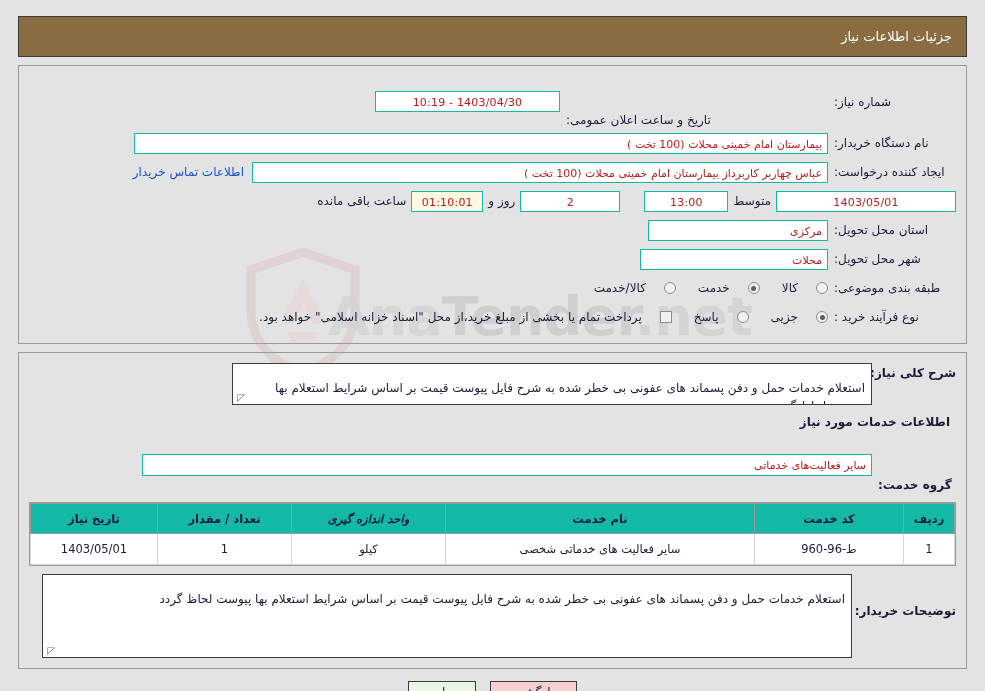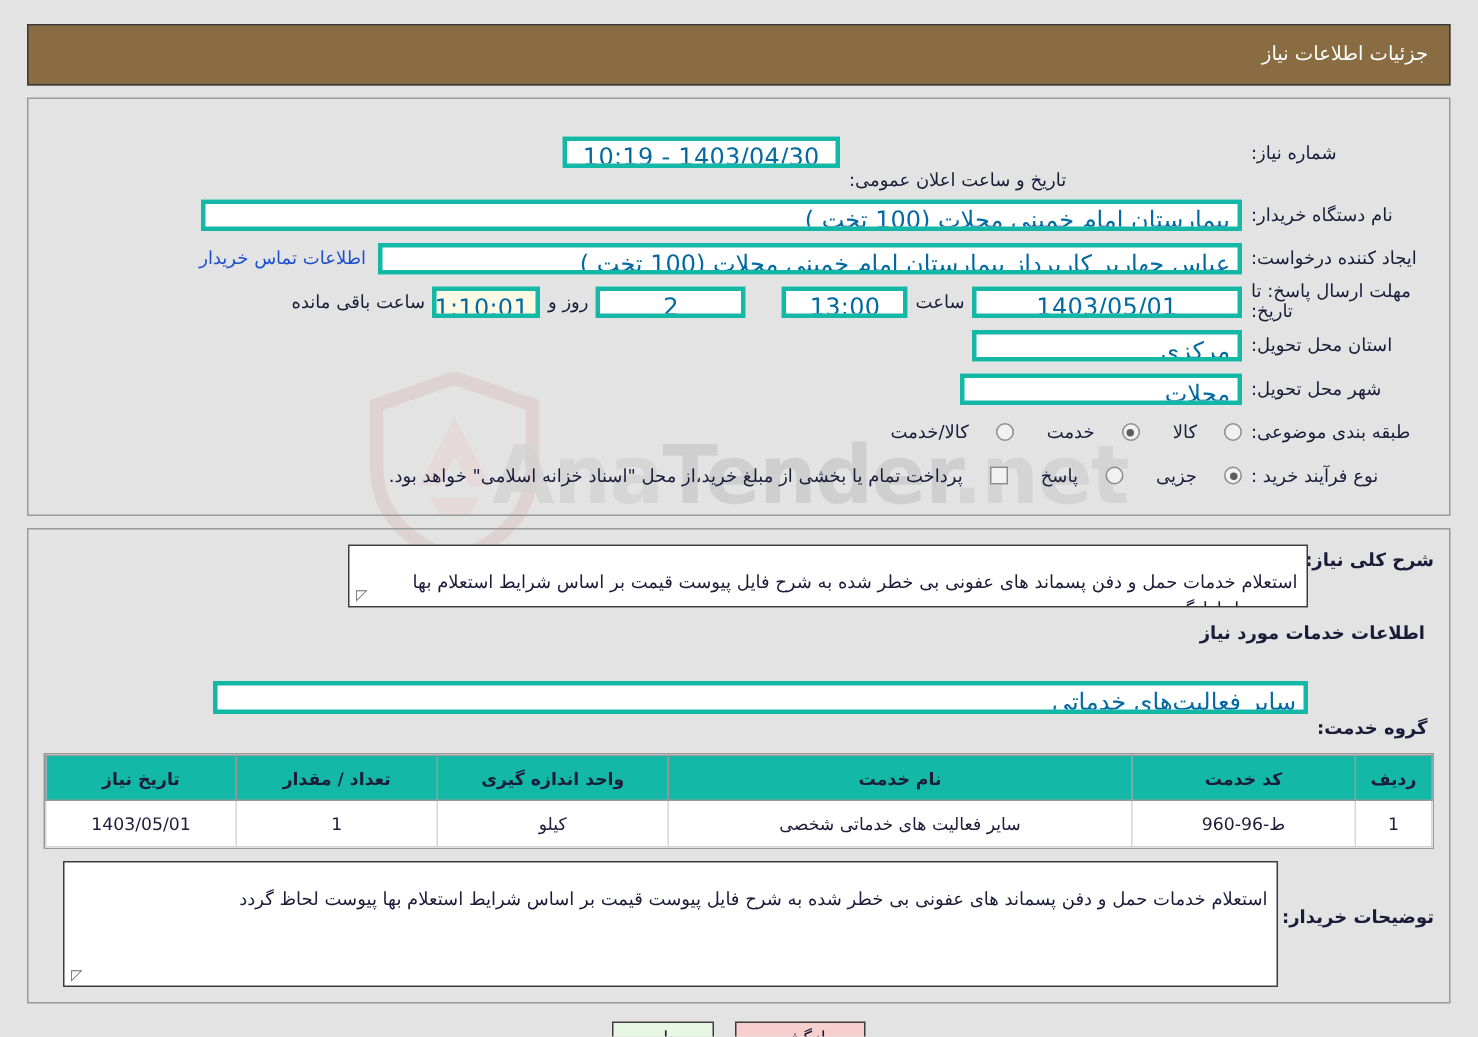--- a/index.html
+++ b/index.html
@@ -96,27 +96,27 @@
     text-align: left;
     padding-left: 6px;
     white-space: nowrap;
     flex: 0 0 auto;
   }
   .lbl.w140 { width: 122px; text-align: left; }
   .lbl.two-line { line-height: 13px; white-space: normal; }
 
   .fld {
     background: #ffffff;
-    border: 3px solid #14b8a6;
+    border: 1px solid #14b8a6;
     height: 21px;
     line-height: 21px;
     box-sizing: border-box;
-    font-size: 16px;
+    font-size: 11px;
     padding: 0 5px;
-    color: #0369a1;
+    color: #b91c1c;
     text-align: center;
     overflow: hidden;
     white-space: nowrap;
   }
   .fld.right { text-align: right; }
   .fld.num   { letter-spacing: .2px; }
   .fld.timer { background: #fbf8e3; font-weight: normal; }
 
   .inline-txt {
     font-size: 12px;
@@ -300,23 +300,22 @@
     <span class="fld right" style="width:694px;">بیمارستان امام خمینی محلات (100 تخت )</span>
   </div>
 
   <div class="frow">
     <span class="lbl w140">ایجاد کننده درخواست:</span>
     <span class="fld right" style="width:576px;">عباس چهاربر کاربرداز  بیمارستان امام خمینی محلات (100 تخت )</span>
     <a class="link">اطلاعات تماس خریدار</a>
   </div>
 
   <div class="frow" style="align-items:center;">
-    <span class="lbl w140 two-line">مهلت ارسال پاسخ: تا تاریخ:</span>
     <span class="fld num" style="width:180px;">1403/05/01</span>
-    <span class="inline-txt">ساعت</span>
+    <span class="inline-txt">متوسط</span>
     <span class="fld num" style="width:84px;">13:00</span>
     <span class="fld num" style="width:100px;margin-right:24px;">2</span>
     <span class="inline-txt">روز و</span>
     <span class="fld num timer" style="width:72px;">01:10:01</span>
     <span class="inline-txt">ساعت باقی مانده</span>
   </div>
 
   <div class="frow">
     <span class="lbl w140">استان محل تحویل:</span>
     <span class="fld right" style="width:180px;">مرکزی</span>
@@ -377,21 +376,21 @@
     <span class="fld right" style="width:730px;height:22px;line-height:22px;">سایر فعالیت‌های خدماتی</span>
   </div>
 
   <div class="tbl-wrap">
     <table class="items">
       <thead>
         <tr>
           <th style="width:42px;">ردیف</th>
           <th style="width:140px;">کد خدمت</th>
           <th>نام خدمت</th>
-          <th style="width:145px;">واحد اندازه گیری</th>
+          <th style="width:145px;font-style:italic;">واحد اندازه گیری</th>
           <th style="width:125px;">تعداد / مقدار</th>
           <th style="width:118px;">تاریخ نیاز</th>
         </tr>
       </thead>
       <tbody>
         <tr>
           <td>1</td>
           <td>ط-96-960</td>
           <td>سایر فعالیت های خدماتی شخصی</td>
           <td>کیلو</td>

